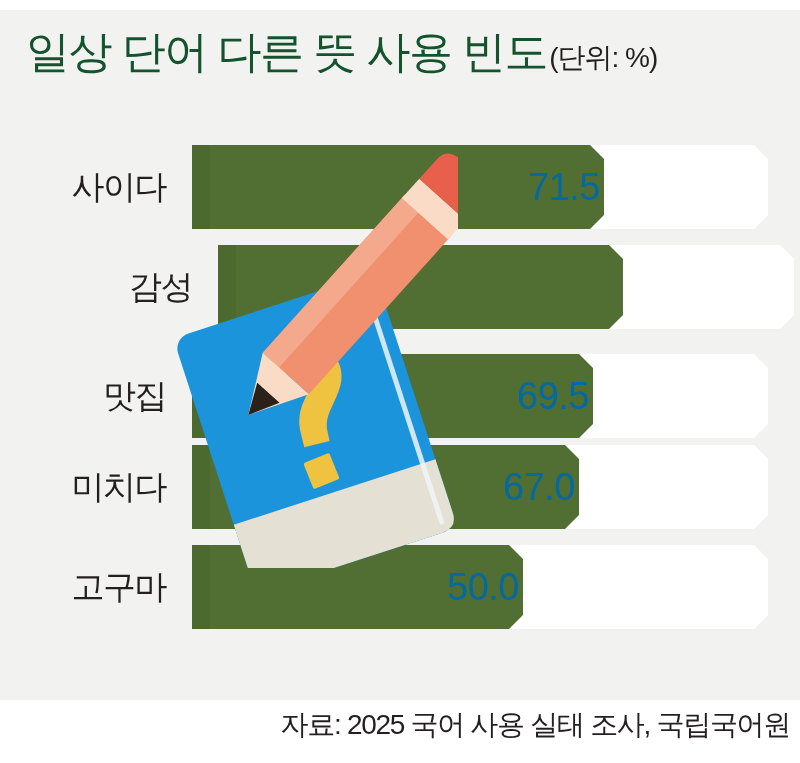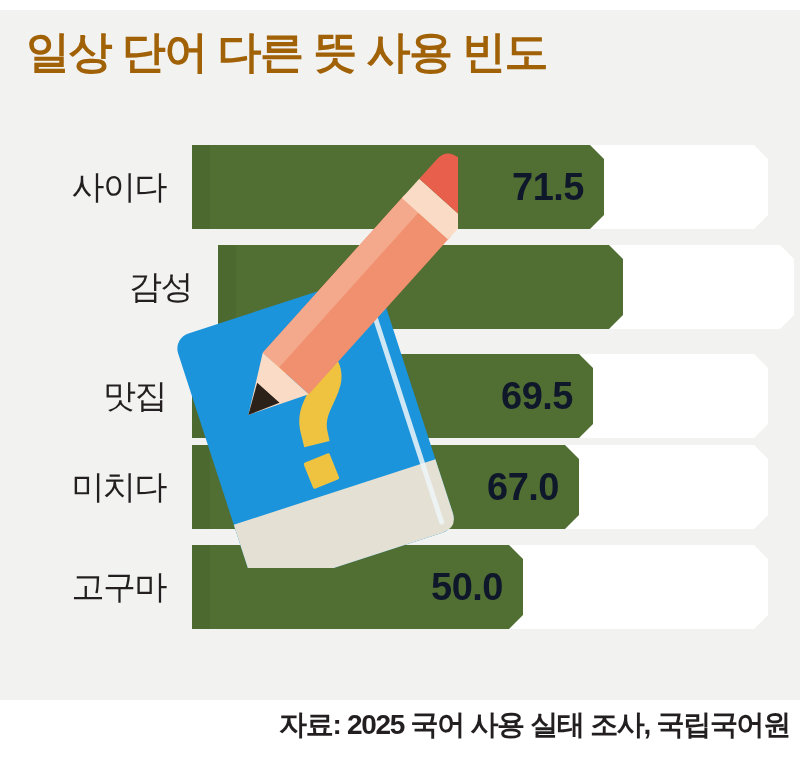--- a/index.html
+++ b/index.html
@@ -38,22 +38,22 @@
     left: 26px;
     top: 30px;
     width: 760px;
     height: 70px;
     display: flex;
     align-items: baseline;
     white-space: nowrap;
   }
   .title-main {
     font-size: 44px;
-    font-weight: 700;
-    color: #a16207;
+    font-weight: 400;
+    color: #14532d;
     letter-spacing: -1.5px;
     line-height: 1;
   }
   .title-unit {
     font-size: 28px;
     font-weight: 400;
     color: #231f20;
     letter-spacing: -1px;
     line-height: 1;
     margin-left: 2px;
@@ -124,34 +124,35 @@
   }
 
   .bar-value {
     position: absolute;
     top: 0;
     height: 84px;
     display: flex;
     align-items: center;
     justify-content: flex-end;
     font-size: 38px;
-    font-weight: 700;
-    color: #0f172a;
+    font-weight: 400;
+    color: #0369a1;
     letter-spacing: -0.5px;
+    padding-left: 16px;
   }
 
   
   .footnote {
     position: absolute;
     left: 0;
     top: 706px;
     width: 790px;
     text-align: right;
     font-size: 28px;
-    font-weight: 700;
+    font-weight: 400;
     color: #231f20;
     letter-spacing: -1.3px;
     white-space: nowrap;
   }
 
   
   .illustration {
     position: absolute;
     left: 168px;
     top: 138px;
@@ -162,20 +163,21 @@
 </style>
 </head>
 <body>
 
 <div id="infographic">
 
   <div class="panel"></div>
 
   <div class="title-row">
     <span class="title-main">일상 단어 다른 뜻 사용 빈도</span>
+    <span class="title-unit">(단위: %)</span>
   </div>
 
   <div class="chart">
 
     <div class="row" style="top:17px;">
       <div class="row-label">사이다</div>
       <div class="track"></div>
       <div class="bar" style="width:412px;"></div>
       <div class="bar-value" style="left:192px; width:392px;">71.5</div>
     </div>

